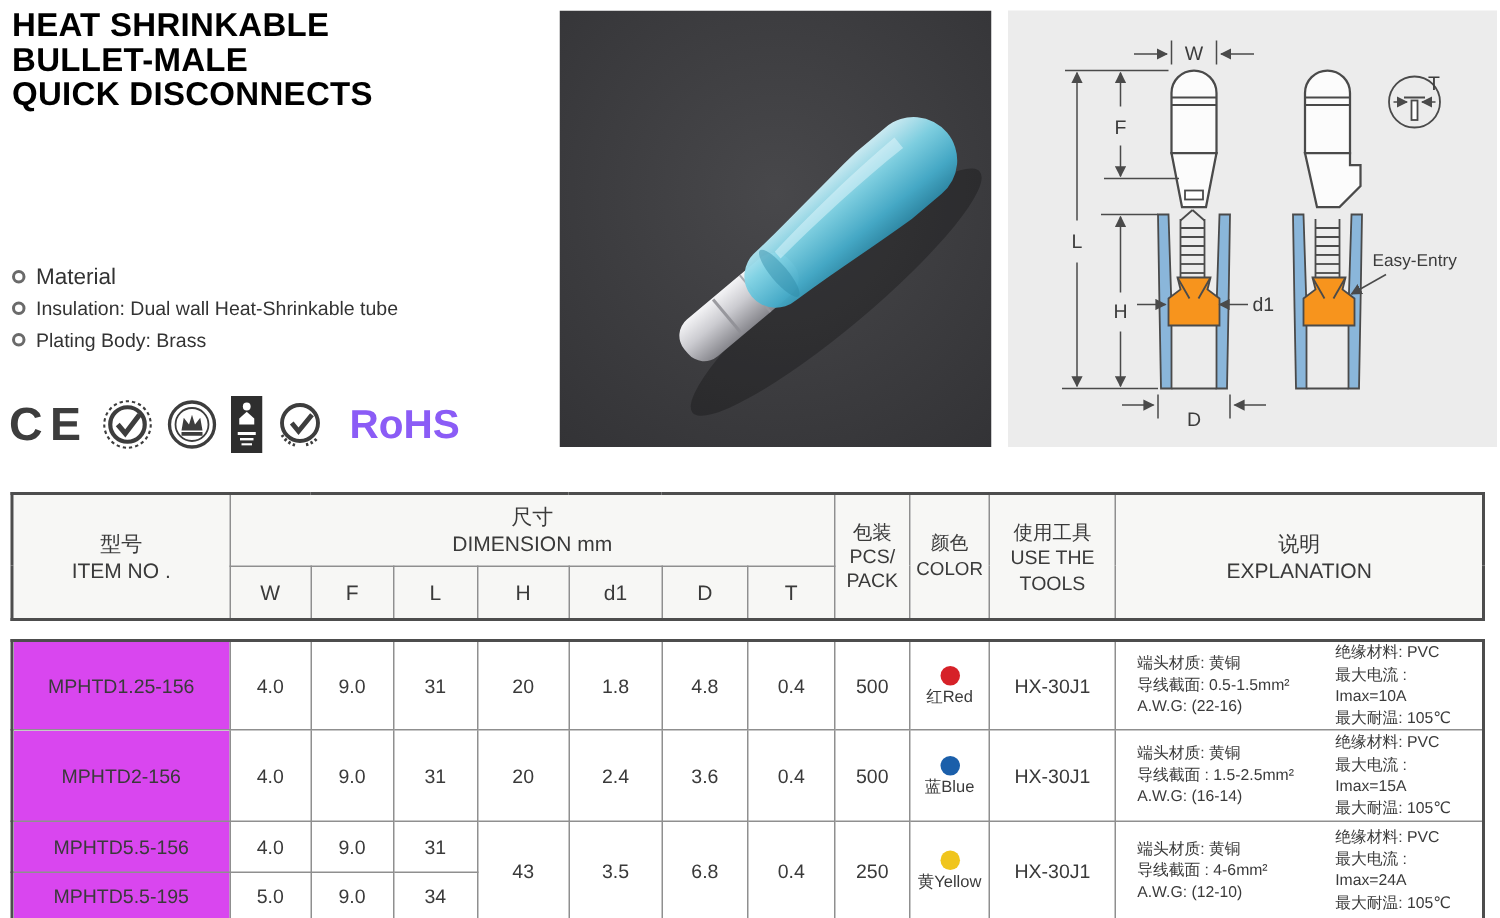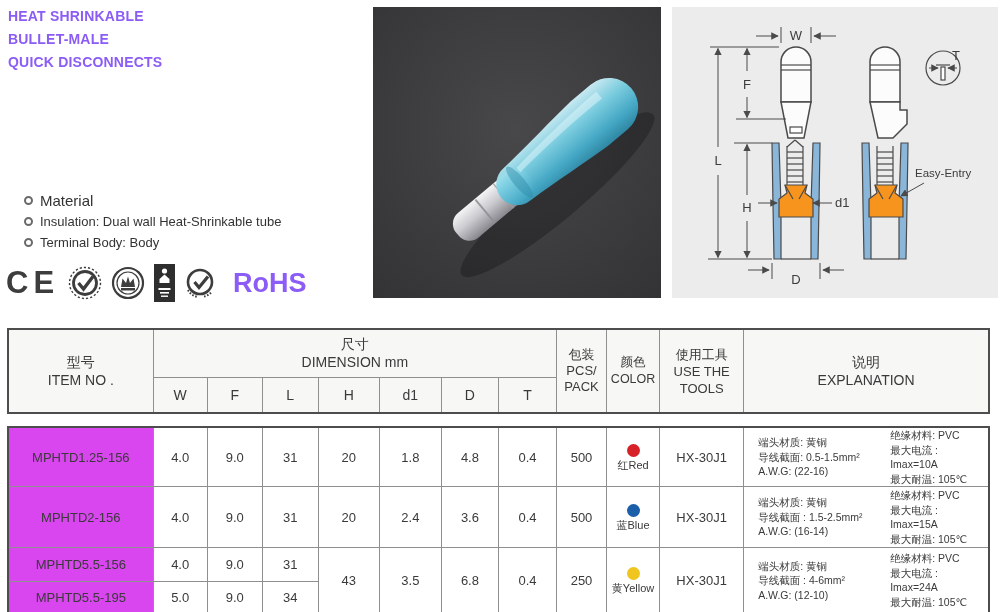--- a/index.html
+++ b/index.html
@@ -4,23 +4,23 @@
 <style>
   html,body{margin:0;padding:0;}
   body{
     width:1000px;height:612px;background:#ffffff;position:relative;overflow:hidden;
     font-family:"Liberation Sans","DejaVu Sans",sans-serif;color:#3a3a3a;
     -webkit-font-smoothing:antialiased;
   }
   .page{position:absolute;inset:0;}
 
   
-  .title-block{position:absolute;left:8px;top:5px;font-size:14px;font-weight:700;
-    line-height:23px;color:#8b5cf6;letter-spacing:.2px;}
-  .materials{position:absolute;left:8px;top:174px;list-style:none;margin:16px;padding:0;}
+  .title-block{position:absolute;left:8px;top:5px;font-size:22px;font-weight:700;
+    line-height:23px;color:#000000;letter-spacing:.2px;}
+  .materials{position:absolute;left:8px;top:174px;list-style:none;margin:0;padding:0;}
   .materials li{display:flex;align-items:center;height:21px;font-size:13px;color:#333;}
   .materials li.lead{font-size:15px;}
   .bullet{width:5px;height:5px;border:2px solid #6a6a6a;border-radius:50%;
     margin-right:7px;flex:none;background:#fff;}
 
   
   .certs{position:absolute;left:6px;top:264px;height:38px;display:flex;align-items:center;gap:9px;text-align:center;}
   .ce-mark{font-size:31px;font-weight:700;letter-spacing:5px;color:#3d3d3d;line-height:34px;}
   .rohs-mark{font-size:27px;font-weight:700;color:#8b5cf6;margin-left:6px;}
   .badge svg{display:block;}
@@ -66,21 +66,21 @@
     <li class="lead">
       <span class="bullet"></span>
       <span>Material</span>
     </li>
     <li>
       <span class="bullet"></span>
       <span>Insulation: Dual wall Heat-Shrinkable tube</span>
     </li>
     <li>
       <span class="bullet"></span>
-      <span>Terminal Body: Body</span>
+      <span>Plating Body: Brass</span>
     </li>
   </ul>
 
   <div class="certs">
     <span class="ce-mark">CE</span>
     <span class="badge">
       <svg width="34" height="34" viewBox="0 0 34 34">
         <circle cx="17" cy="17" r="15.5" fill="none" stroke="#3d3d3d" stroke-width="1.4" stroke-dasharray="2.2,2"></circle>
         <circle cx="17" cy="17" r="11.5" fill="none" stroke="#3d3d3d" stroke-width="2.8"></circle>
         <path d="M10.5,17 l5,6 l9.5,-12.5" fill="none" stroke="#3d3d3d" stroke-width="3.4"></path>

